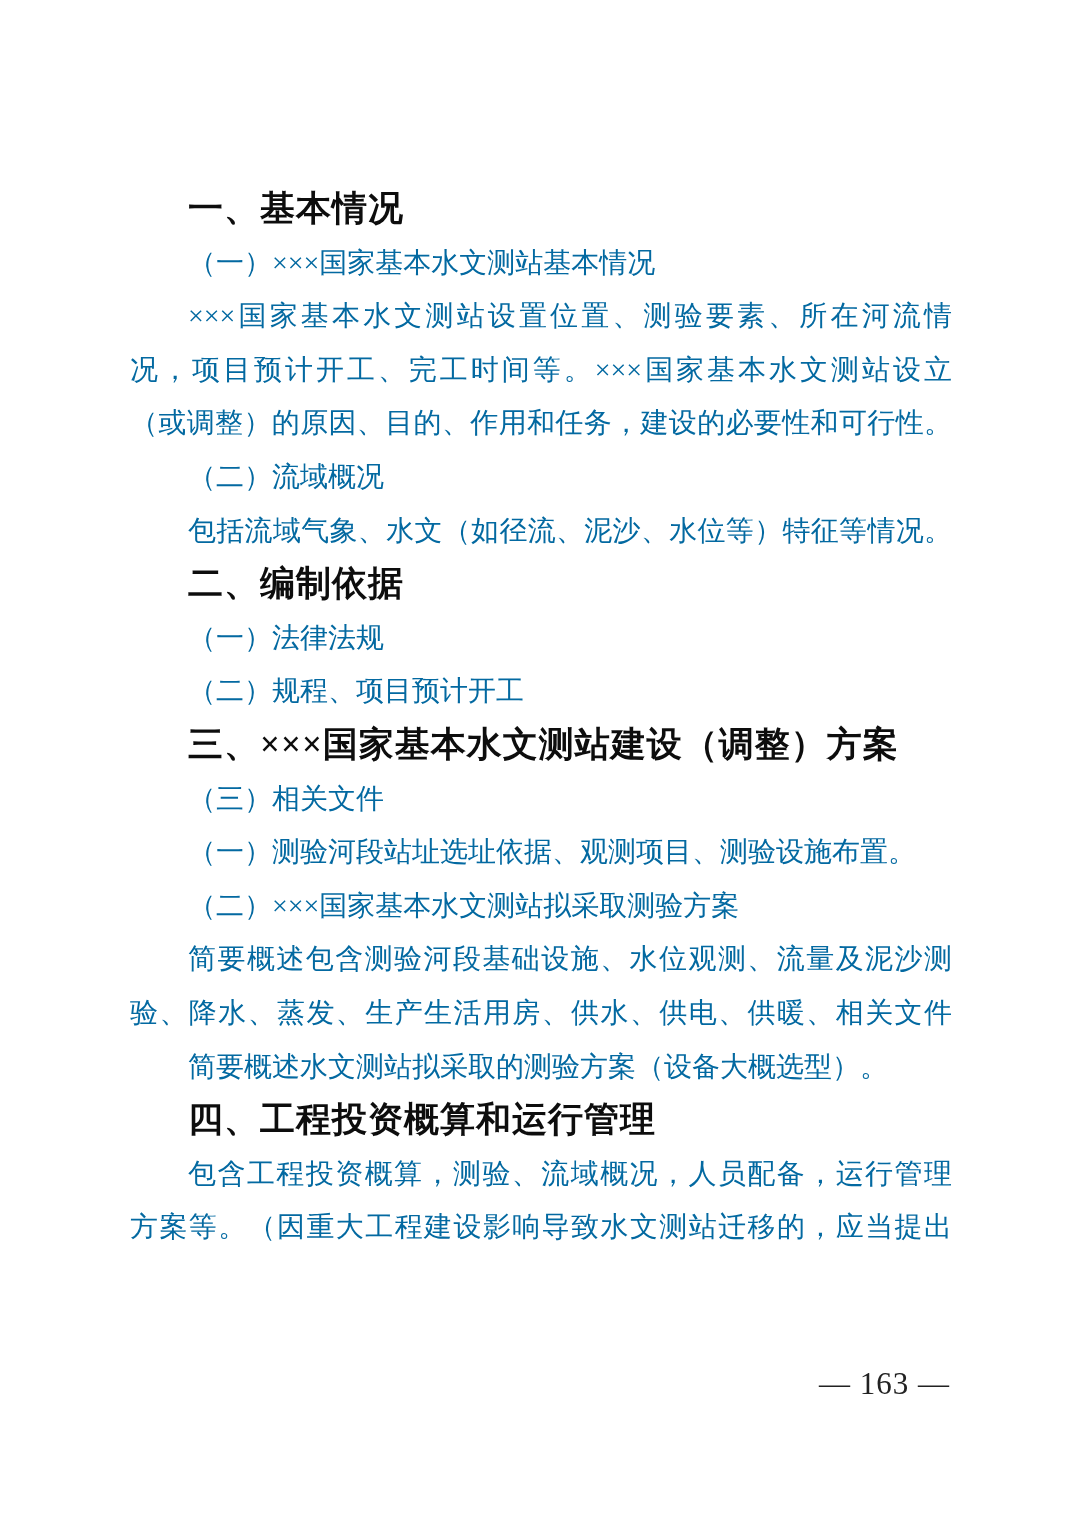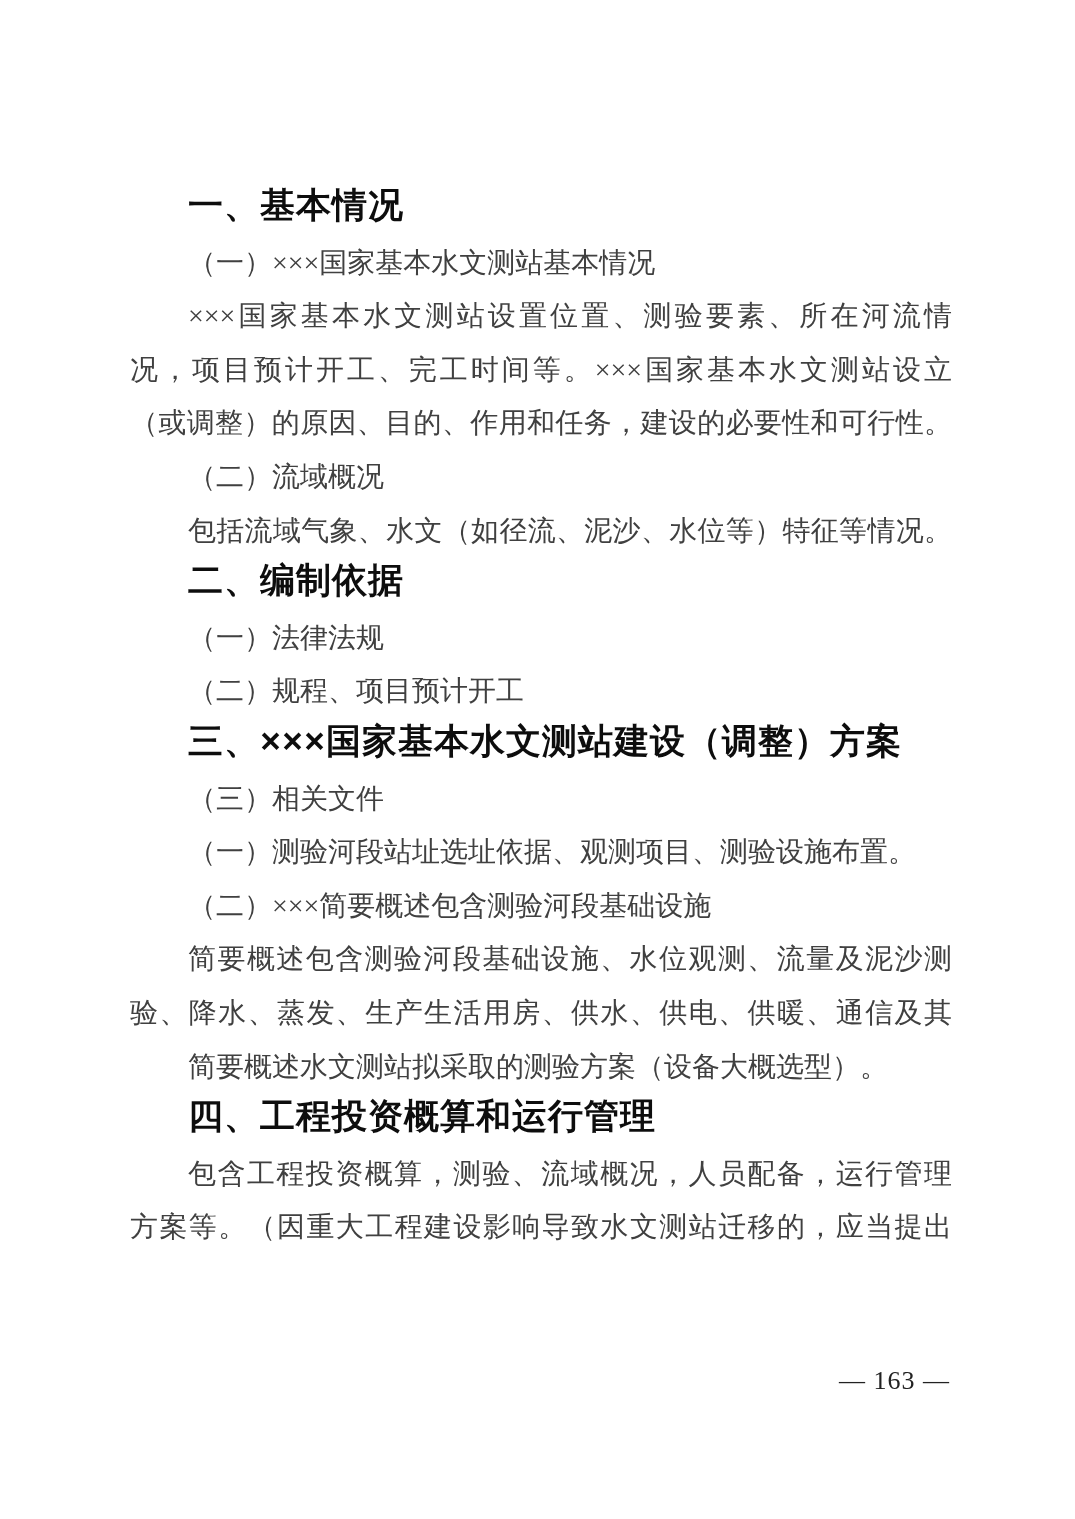--- a/index.html
+++ b/index.html
@@ -21,43 +21,43 @@
     position: absolute;
     left: 130px;
     top: 182px;
     width: 822px;
   }
   .line {
     height: 53.6px;
     line-height: 53.6px;
     font-size: 28px;
     font-family: "Liberation Serif", serif;
-    color: #404040;
+    color: #0369a1;
     text-align: justify;
     overflow: visible;
   }
   .line.fill {
     text-align-last: justify;
   }
   .line.indent {
     text-indent: 58px;
   }
   .line.heading {
-    font-family: Liberation Mono, monospace;
+    font-family: Liberation Serif, serif;
     font-weight: bold;
     font-size: 35px;
     letter-spacing: 1px;
     color: #0d0d0d;
   }
   .pagenum {
     position: absolute;
     top: 1366px;
     right: 125px;
     font-family: "Liberation Serif", serif;
-    font-size: 26px;
+    font-size: 31px;
     color: #222;
     letter-spacing: 1px;
   }
 </style>
 </head>
 <body>
 
 <div class="page">
   <div class="content">
       <div class="line heading indent">一、基本情况</div>
@@ -66,22 +66,22 @@
       <div class="line fill">况，项目预计开工、完工时间等。×××国家基本水文测站设立</div>
       <div class="line fill">（或调整）的原因、目的、作用和任务，建设的必要性和可行性。</div>
       <div class="line indent">（二）流域概况</div>
       <div class="line indent fill">包括流域气象、水文（如径流、泥沙、水位等）特征等情况。</div>
       <div class="line heading indent">二、编制依据</div>
       <div class="line indent">（一）法律法规</div>
       <div class="line indent">（二）规程、项目预计开工</div>
       <div class="line heading indent">三、×××国家基本水文测站建设（调整）方案</div>
       <div class="line indent">（三）相关文件</div>
       <div class="line indent">（一）测验河段站址选址依据、观测项目、测验设施布置。</div>
-      <div class="line indent">（二）×××简要概述包含测验河段基础设施</div>
+      <div class="line indent">（二）×××国家基本水文测站拟采取测验方案</div>
       <div class="line indent fill">简要概述包含测验河段基础设施、水位观测、流量及泥沙测</div>
-      <div class="line fill">验、降水、蒸发、生产生活用房、供水、供电、供暖、通信及其</div>
+      <div class="line fill">验、降水、蒸发、生产生活用房、供水、供电、供暖、相关文件</div>
       <div class="line indent">简要概述水文测站拟采取的测验方案（设备大概选型）。</div>
       <div class="line heading indent">四、工程投资概算和运行管理</div>
       <div class="line indent fill">包含工程投资概算，测验、流域概况，人员配备，运行管理</div>
       <div class="line fill">方案等。（因重大工程建设影响导致水文测站迁移的，应当提出</div>
     </div>
   <div class="pagenum">— 163 —</div>
 </div>
 
 </body></html>

